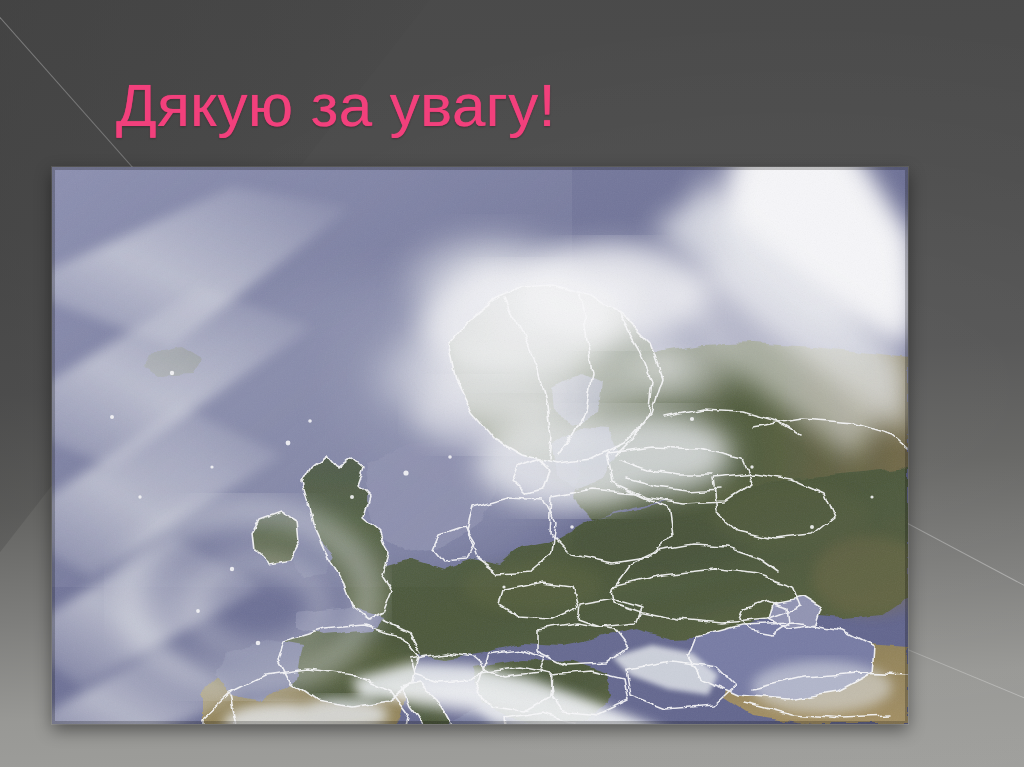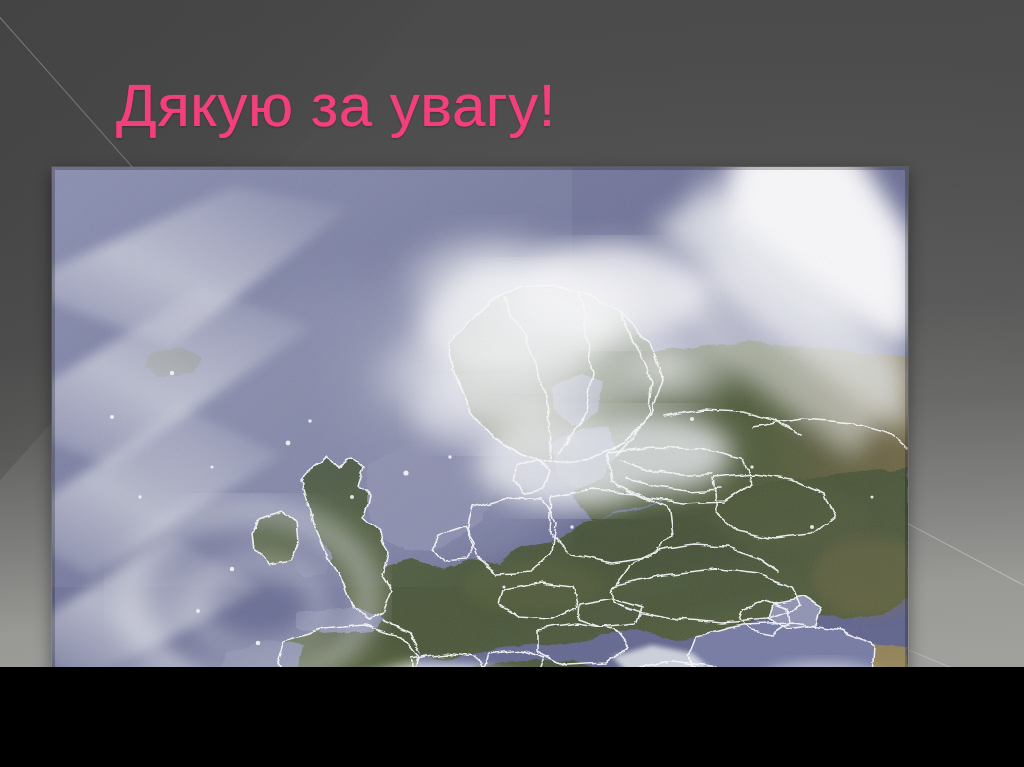--- a/index.html
+++ b/index.html
@@ -1,20 +1,20 @@
 <!DOCTYPE html>
 <html><head>
 <meta charset="utf-8">
 <style>
   html,body{margin:0;padding:0;background:#000;}
   body{width:1024px;height:767px;overflow:hidden;
        font-family:"Liberation Sans","DejaVu Sans",sans-serif;}
 
   
-  #slide{position:relative;width:1024px;height:667px;overflow:hidden;
+  #slide{position:relative;width:1024px;height:767px;overflow:hidden;
          background:#4b4b4b;}
 
   
   .bg-base{position:absolute;inset:0;
     background:linear-gradient(177deg,
        #4a4a4a 0%,
        #4d4d4d 28%,
        #535353 48%,
        #636361 62%,
        #7e7e7c 76%,

